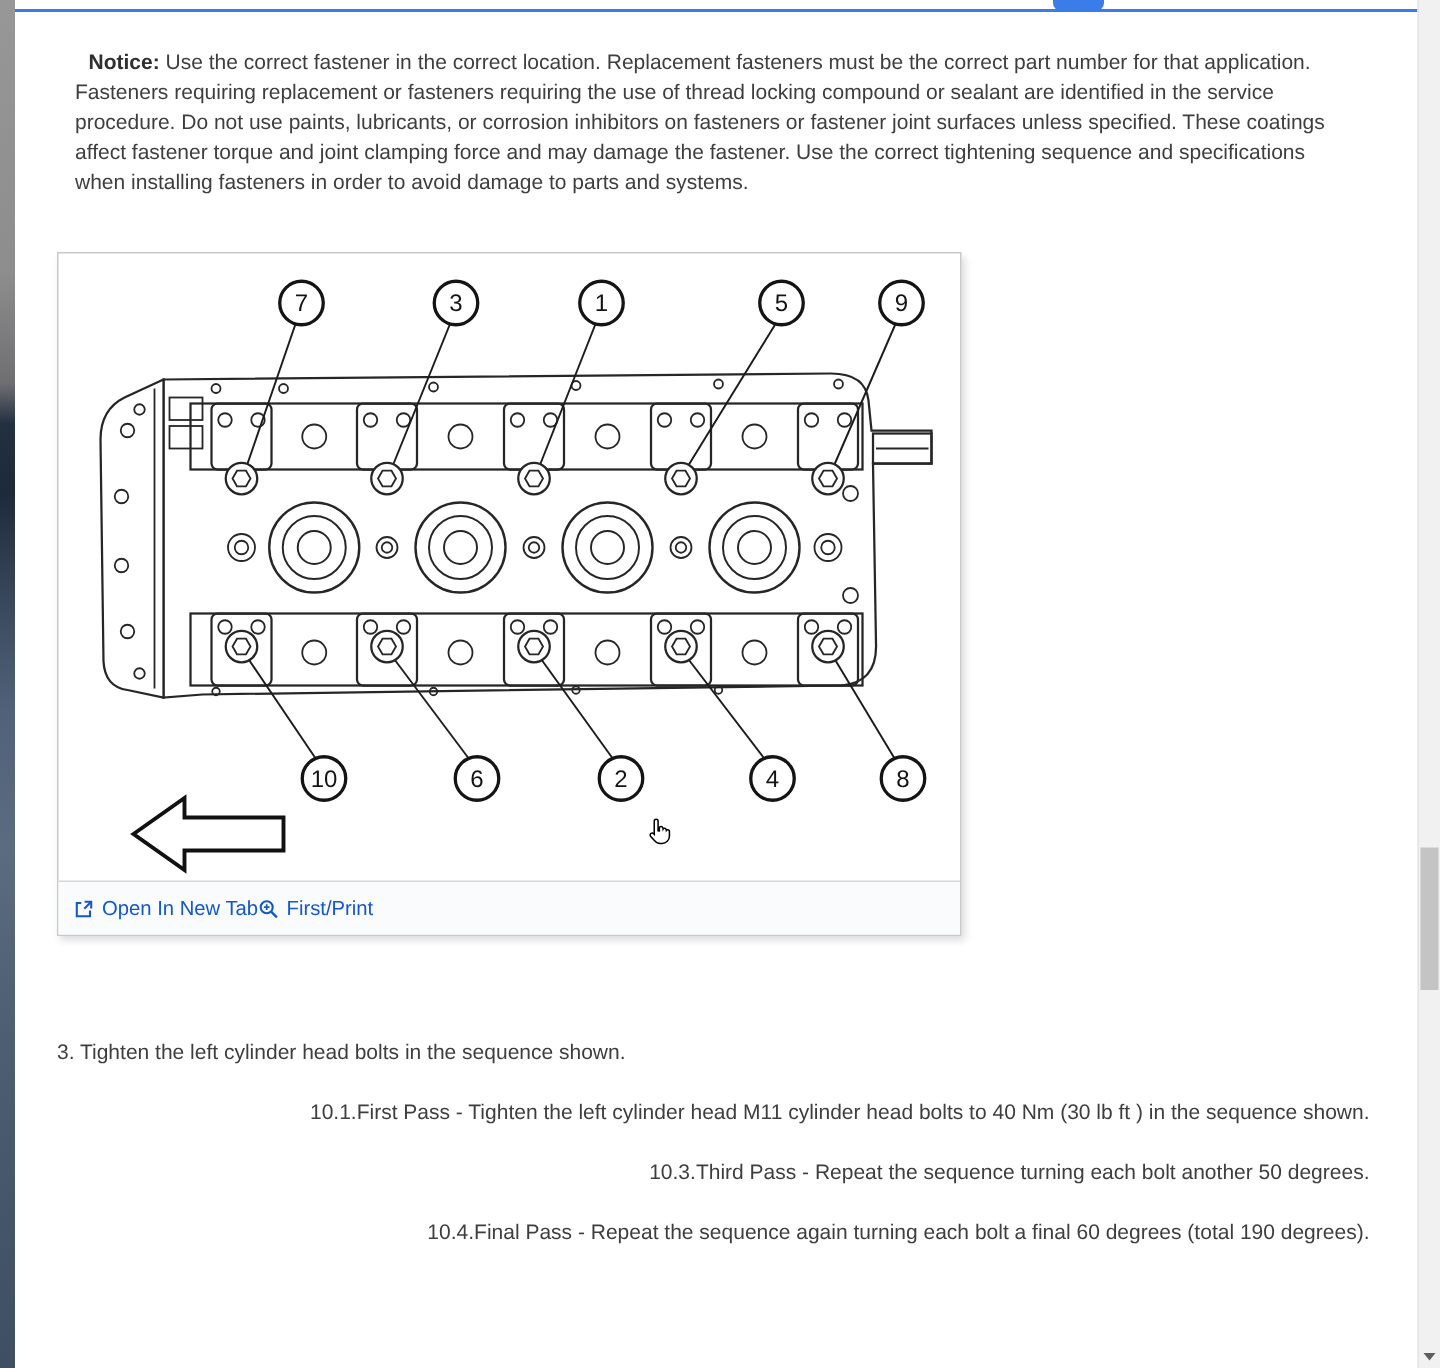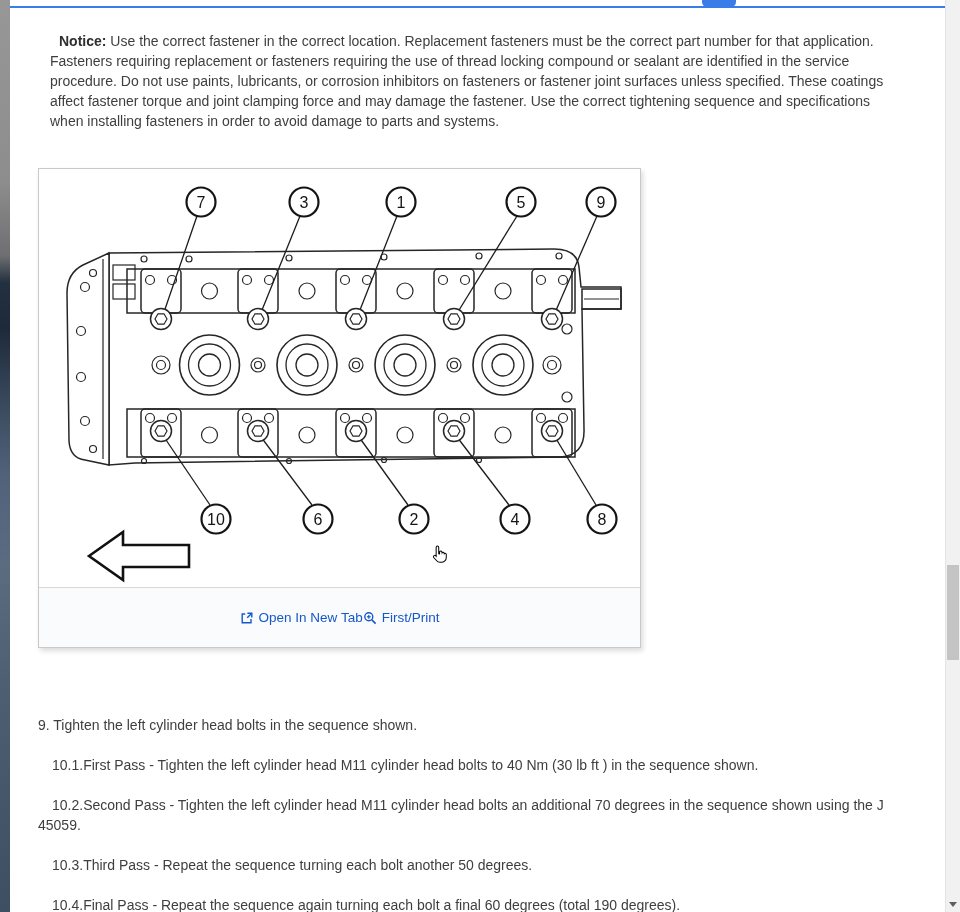--- a/index.html
+++ b/index.html
@@ -42,31 +42,31 @@
   .figure {
     margin-top: 37px; width: 603px;
     border: 1px solid #c9c9c9; background: #fff; box-sizing: border-box;
     box-shadow: 2px 3px 5px rgba(0,0,0,0.14);
   }
   .figure-canvas { width: 601px; height: 418px; position: relative; }
   .figure-canvas svg { display: block; }
 
   .figure-footer {
     height: 27px; border-top: 1px solid #d8d8d8; background: #fafbfc;
-    display: flex; justify-content: center; align-items: center;
-    padding: 16px 10px;
+    display: flex; justify-content: flex-start; align-items: center;
+    padding: 4px 10px;
   }
   .fig-link {
     display: inline-flex; align-items: center; gap: 5px;
     color: #1558c9; font-size: 13.5px; text-decoration: none; cursor: pointer;
   }
 
   .steps { margin-top: 67px; }
   .step { margin: 0 0 20px 0; }
-  .step.sub { text-indent: 14px; }
+  .step.sub { text-indent: 14px; text-align: right; }
 
   
   .art { stroke: #262626; fill: none; stroke-width: 1.5; }
   .artf { stroke: #262626; fill: #ffffff; stroke-width: 1.5; }
   .thin { stroke: #262626; fill: none; stroke-width: 1.2; }
   .leader { stroke: #1c1c1c; stroke-width: 1.3; }
   .callout circle { fill: #ffffff; stroke: #141414; stroke-width: 2.2; }
   .callout text {
     font-family: "Liberation Sans", sans-serif; font-size: 16px;
     fill: #141414; text-anchor: middle;
@@ -303,23 +303,22 @@
           <line x1="8.9" y1="8.9" x2="12.6" y2="12.6" stroke="currentColor" stroke-width="1.6"></line>
           <line x1="3.9" y1="5.8" x2="7.7" y2="5.8" stroke="currentColor" stroke-width="1.2"></line>
           <line x1="5.8" y1="3.9" x2="5.8" y2="7.7" stroke="currentColor" stroke-width="1.2"></line>
         </svg>
         <span>First/Print</span>
       </a>
     </div>
   </div>
 
   <div class="steps">
-    <p class="step">9. Tighten the left cylinder head bolts in the sequence shown.</p>
+    <p class="step">3. Tighten the left cylinder head bolts in the sequence shown.</p>
     <p class="step sub">10.1.First Pass - Tighten the left cylinder head M11 cylinder head bolts to 40 Nm (30 lb ft ) in the sequence shown.</p>
-    <p class="step sub">10.2.Second Pass - Tighten the left cylinder head M11 cylinder head bolts an additional 70 degrees in the sequence shown using the J 45059.</p>
     <p class="step sub">10.3.Third Pass - Repeat the sequence turning each bolt another 50 degrees.</p>
     <p class="step sub">10.4.Final Pass - Repeat the sequence again turning each bolt a final 60 degrees (total 190 degrees).</p>
   </div>
 
 </div>
 
 <div class="scrollbar">
   <div class="sb-thumb"></div>
   <div class="sb-down">
     <div class="tri"></div>

